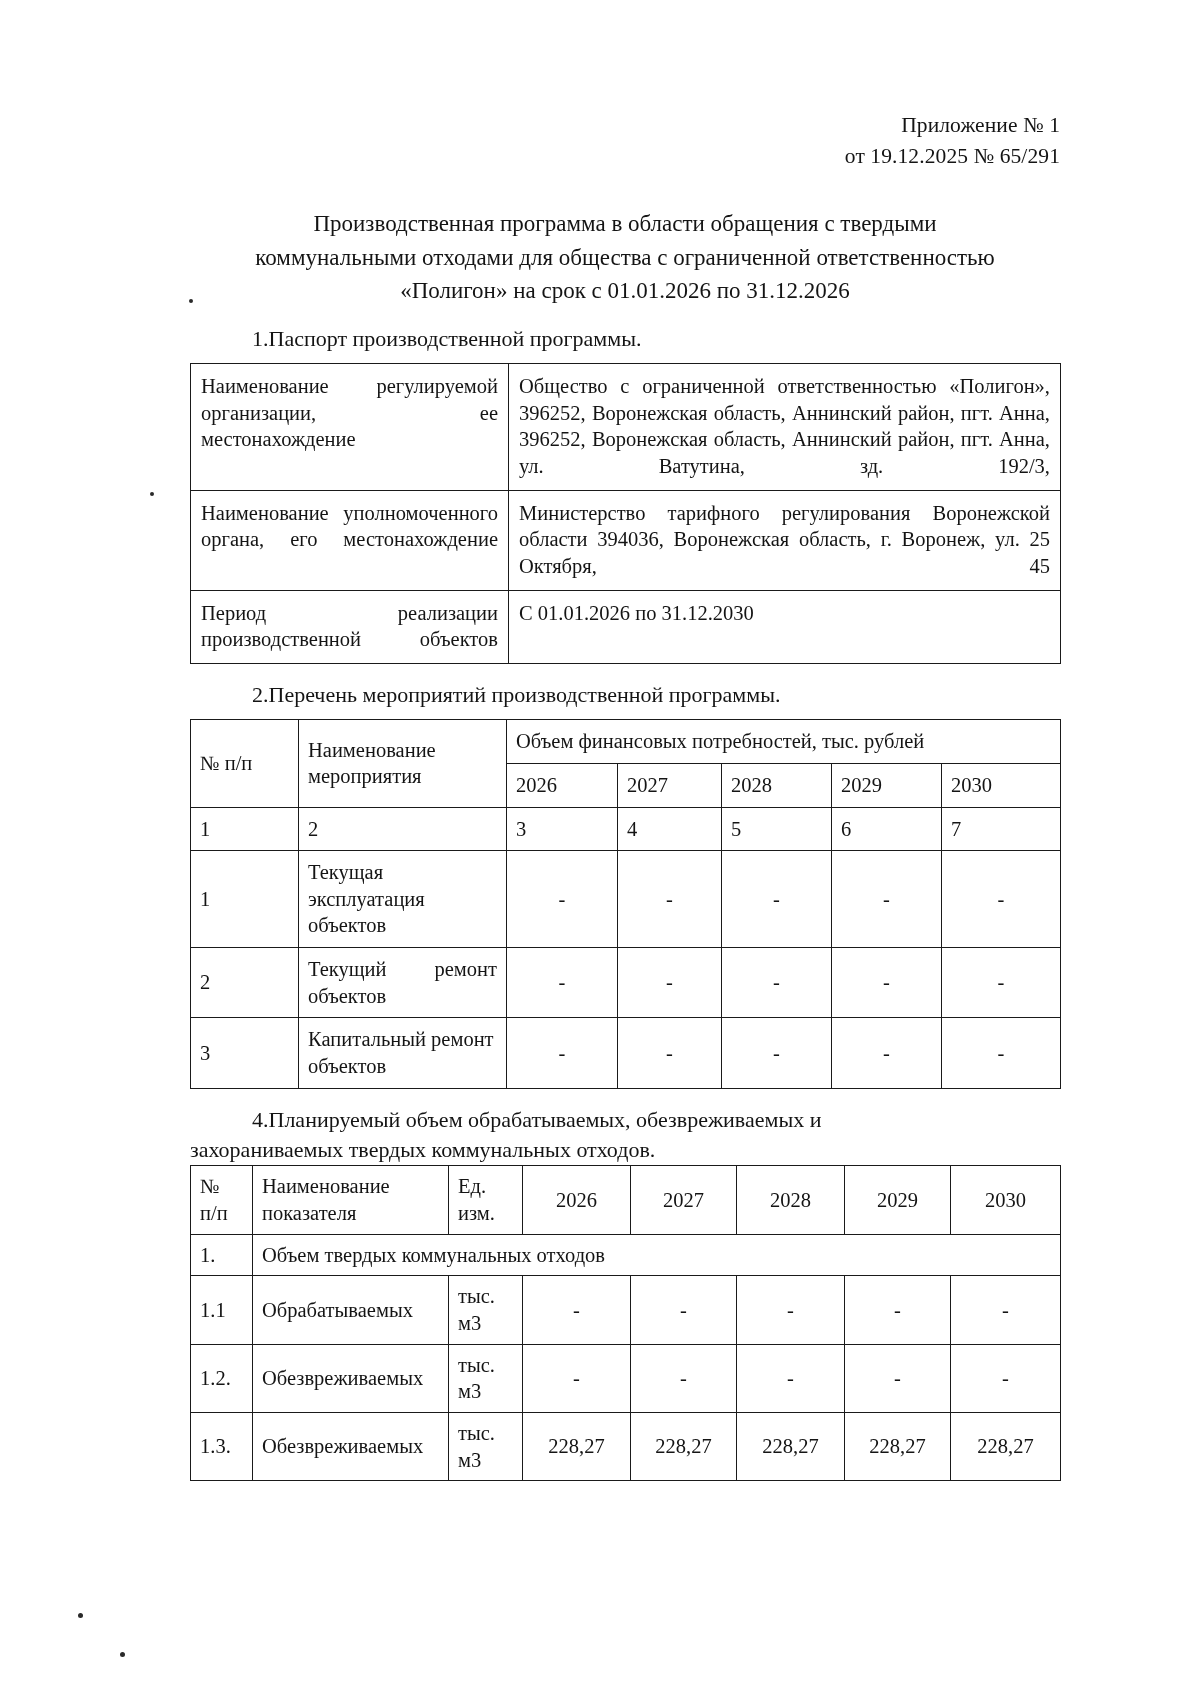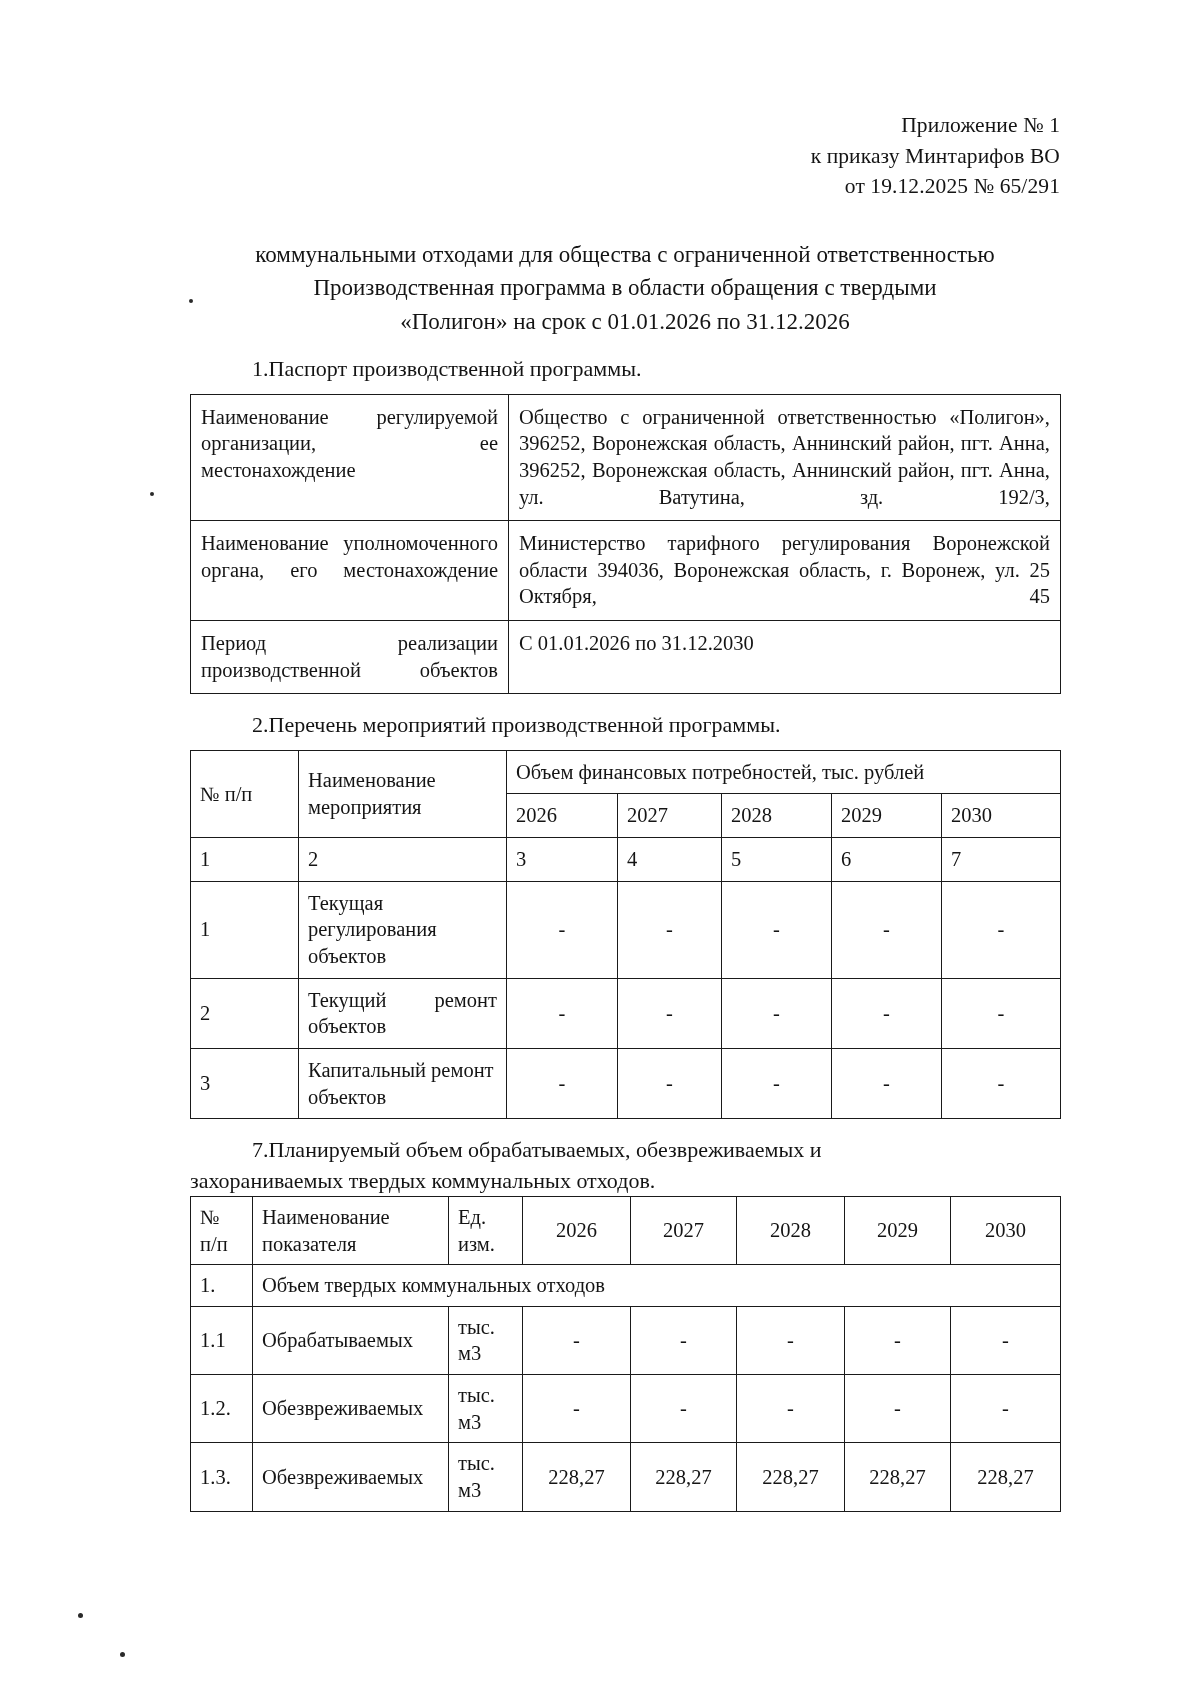--- a/index.html
+++ b/index.html
@@ -111,27 +111,26 @@
 
   <div class="speck" style="left:189px;top:299px;width:4px;height:4px;"></div>
   <div class="speck" style="left:150px;top:492px;width:4px;height:4px;"></div>
   <div class="speck" style="left:78px;top:1613px;width:5px;height:5px;"></div>
   <div class="speck" style="left:120px;top:1652px;width:5px;height:5px;"></div>
 
   <div class="content">
 
     <div class="doc-header">
       <div>Приложение № 1</div>
-      <div>к приказу Минтарифов ВО</div>
       <div>от 19.12.2025 № 65/291</div>
     </div>
 
     <div class="doc-title">
+      <div>Производственная программа в области обращения с твердыми</div>
       <div>коммунальными отходами для общества с ограниченной ответственностью</div>
-      <div>Производственная программа в области обращения с твердыми</div>
       <div>«Полигон» на срок с 01.01.2026 по 31.12.2026</div>
     </div>
 
     <div class="section-heading">1.Паспорт производственной программы.</div>
 
     <table id="table-passport">
       <colgroup>
           <col style="width:318px">
           <col style="width:552px">
         </colgroup>
@@ -181,21 +180,21 @@
           <td>2</td>
           <td>3</td>
           <td>4</td>
           <td>5</td>
           <td>6</td>
           <td>7</td>
         </tr>
 
         <tr>
           <td class="t-mid">1</td>
-          <td>Текущая регулирования объектов</td>
+          <td>Текущая эксплуатация объектов</td>
           <td class="dash">-</td>
           <td class="dash">-</td>
           <td class="dash">-</td>
           <td class="dash">-</td>
           <td class="dash">-</td>
         </tr>
         <tr>
           <td class="t-mid">2</td>
           <td class="t-just">Текущий ремонт объектов</td>
           <td class="dash">-</td>
@@ -210,21 +209,21 @@
           <td class="dash">-</td>
           <td class="dash">-</td>
           <td class="dash">-</td>
           <td class="dash">-</td>
           <td class="dash">-</td>
         </tr>
       </tbody>
     </table>
 
     <div class="section-heading justify" style="text-indent:62px;">
-      <span>7.Планируемый объем обрабатываемых, обезвреживаемых и</span>
+      <span>4.Планируемый объем обрабатываемых, обезвреживаемых и</span>
     </div>
     <div style="font-size:22px;line-height:1.38;margin-top:-9px;">
       <span>захораниваемых твердых коммунальных отходов.</span>
     </div>
 
     <table id="table-volumes">
       <colgroup>
         <col style="width:62px">
           <col style="width:196px">
           <col style="width:74px">

